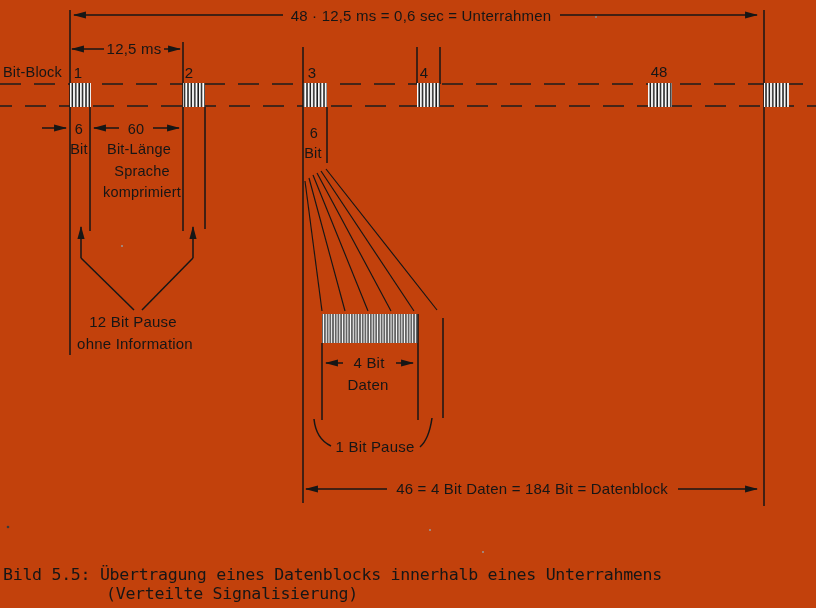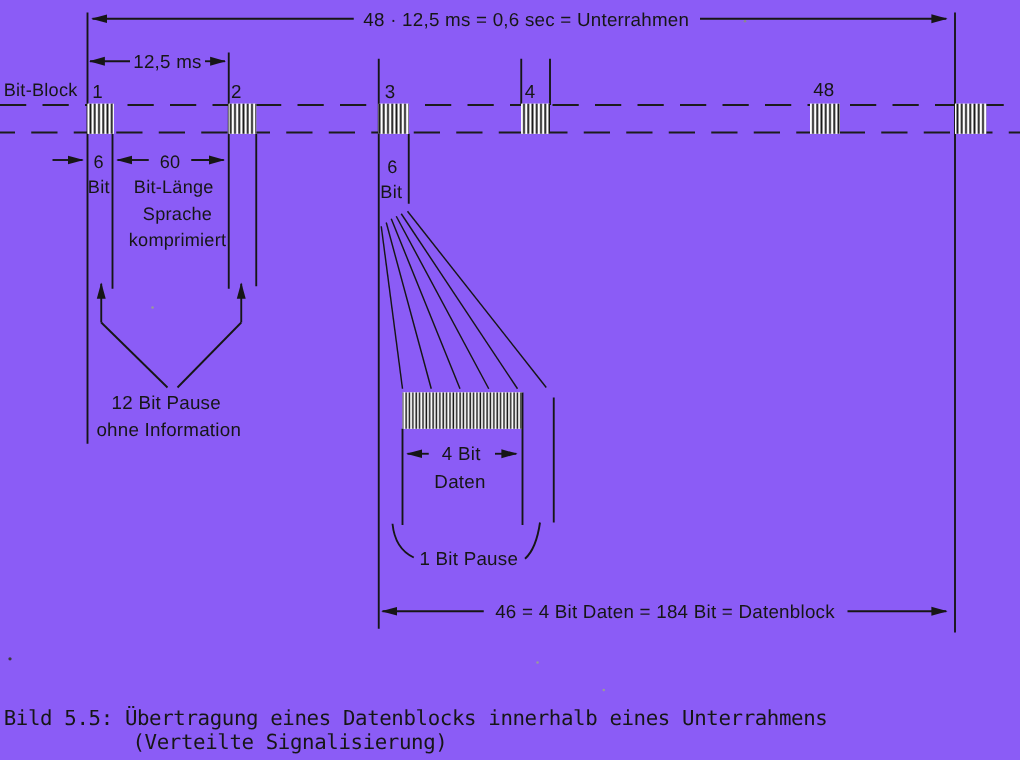--- a/index.html
+++ b/index.html
@@ -1,16 +1,16 @@
 <!DOCTYPE html>
 <html><head>
 <meta charset="utf-8">
 <style>
   html,body{margin:0;padding:0;background:#e8e8e8;}
-  .page{position:relative;width:816px;height:608px;background:#8b5cf6;overflow:hidden;
+  .page{position:relative;width:816px;height:608px;background:#c2410c;overflow:hidden;
         font-family:"Liberation Sans",sans-serif;}
   svg{position:absolute;left:0;top:0;}
   text{fill:#161616;}
   .lbl{font-family:"Liberation Sans",sans-serif;font-size:14.5px;letter-spacing:0.2px;}
   .dim{font-family:"Liberation Sans",sans-serif;font-size:15px;letter-spacing:0.2px;}
   .num{font-family:"Liberation Sans",sans-serif;font-size:15px;}
   .cap{font-family:"DejaVu Sans Mono","Liberation Mono",monospace;font-size:16.6px;letter-spacing:-0.3px;}
   .ln{stroke:#161616;stroke-width:1.5;fill:none;}
   .thin{stroke:#161616;stroke-width:1.15;fill:none;}
   .dash{stroke:#1c1c1c;stroke-width:1.7;fill:none;stroke-dasharray:21 13;}

